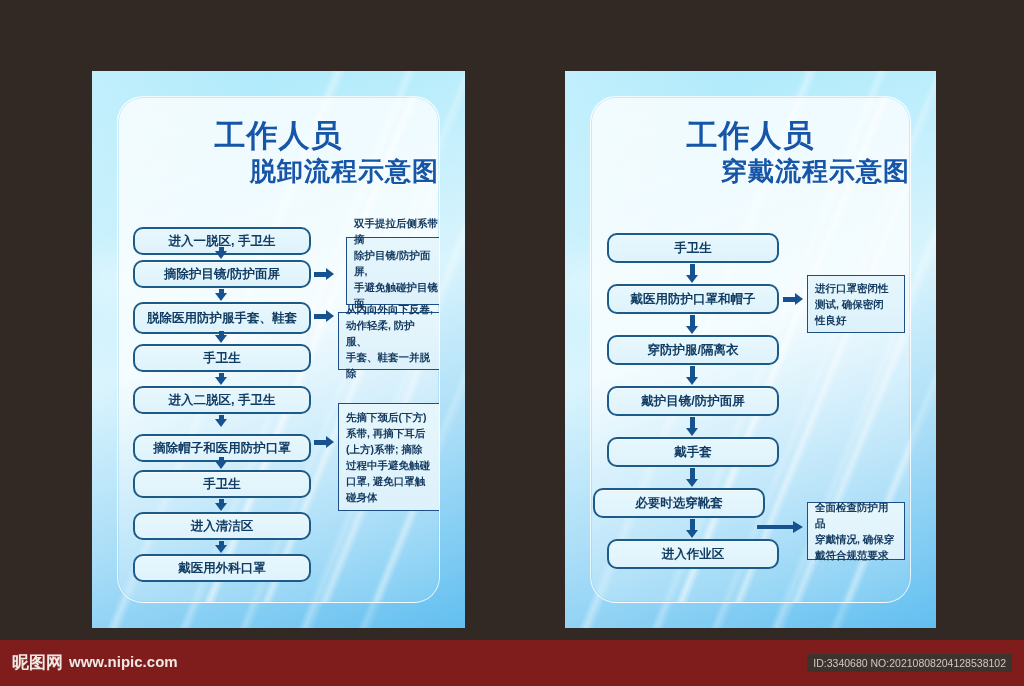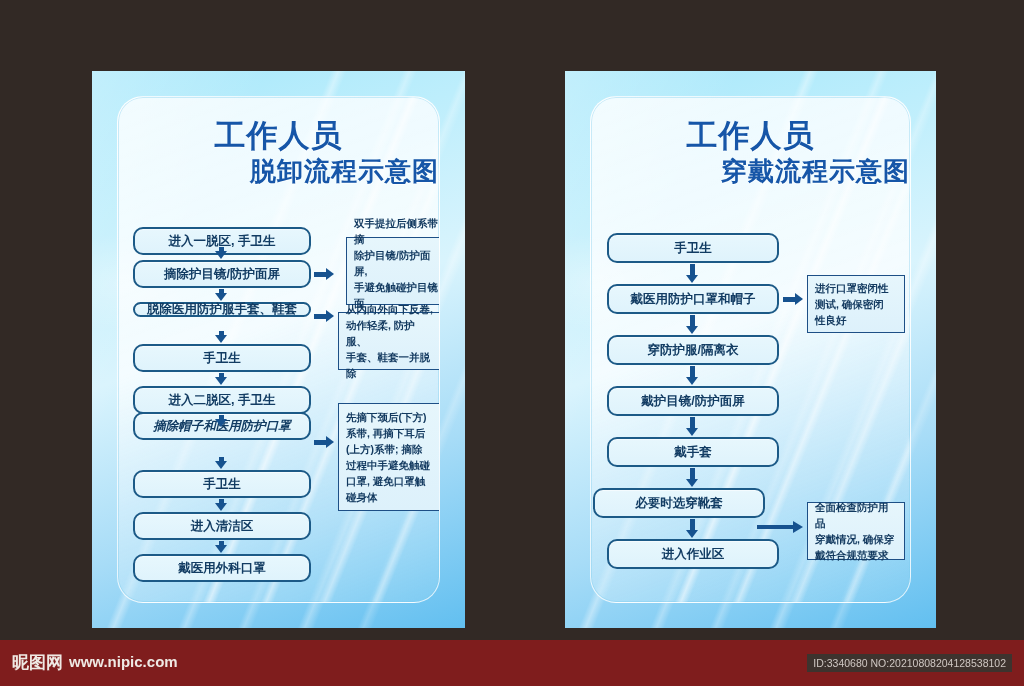--- a/index.html
+++ b/index.html
@@ -155,24 +155,24 @@
 
       <div class="title" style="margin-top:22px;">
         <div class="line1">工作人员</div>
         <div class="line2">脱卸流程示意图</div>
       </div>
 
       <div class="flow" style="left:0; right:0; top:0; bottom:0;">
 
         <div class="step" style="left:15px; top:130px; width:178px; height:28px;">进入一脱区, 手卫生</div>
         <div class="step" style="left:15px; top:163px; width:178px; height:28px;">摘除护目镜/防护面屏</div>
-        <div class="step" style="left:15px; top:205px; width:178px; height:15px;">脱除医用防护服手套、鞋套</div>
+        <div class="step" style="left:15px; top:205px; width:178px; height:32px;">脱除医用防护服手套、鞋套</div>
         <div class="step" style="left:15px; top:247px; width:178px; height:28px;">手卫生</div>
         <div class="step" style="left:15px; top:289px; width:178px; height:28px;">进入二脱区, 手卫生</div>
-        <div class="step" style="left:15px; top:315px; width:178px; height:28px;font-style:italic;">摘除帽子和医用防护口罩</div>
+        <div class="step" style="left:15px; top:337px; width:178px; height:28px;">摘除帽子和医用防护口罩</div>
         <div class="step" style="left:15px; top:373px; width:178px; height:28px;">手卫生</div>
         <div class="step" style="left:15px; top:415px; width:178px; height:28px;">进入清洁区</div>
         <div class="step" style="left:15px; top:457px; width:178px; height:28px;">戴医用外科口罩</div>
 
         <div class="vArrow" style="left:97px; top:150px; height:12px;">
           <div class="stem"></div>
           <div class="head"></div>
         </div>
         <div class="vArrow" style="left:97px; top:192px; height:12px;">
           <div class="stem"></div>

